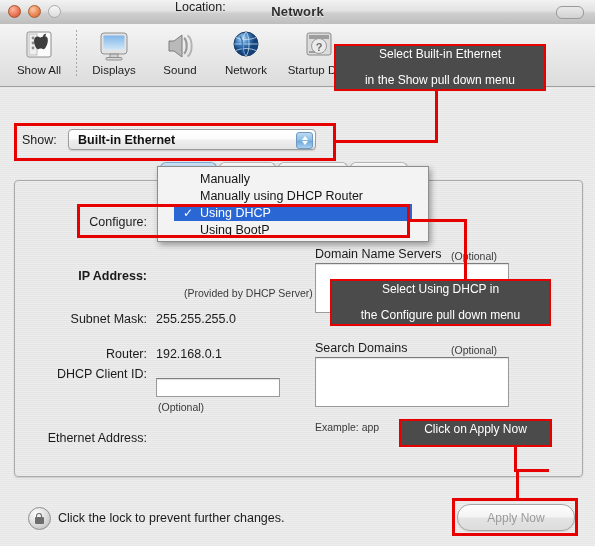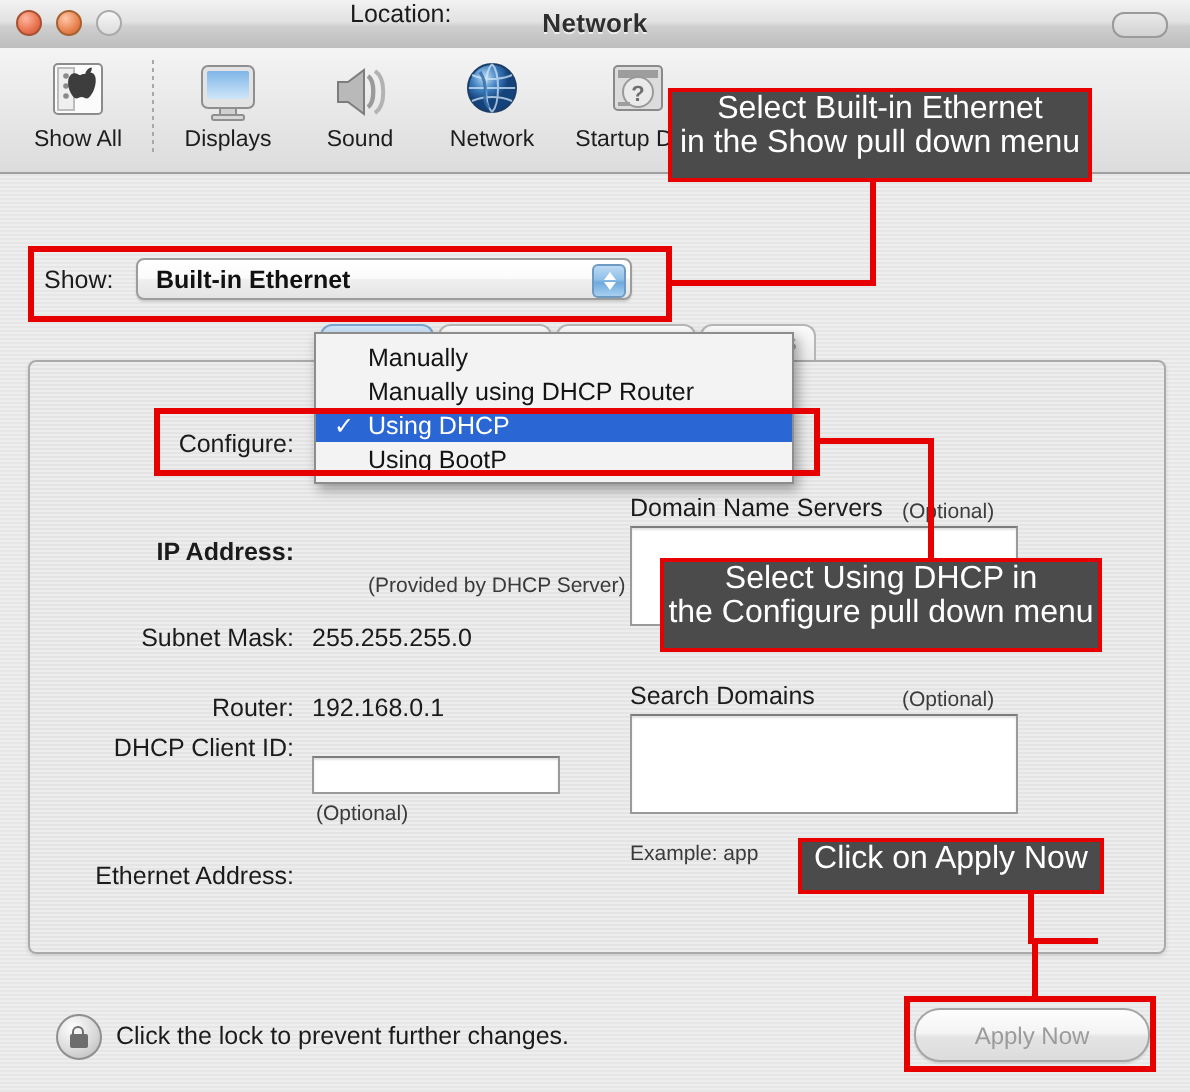--- a/index.html
+++ b/index.html
@@ -113,21 +113,21 @@
   }
 
   .sect-head{position:absolute;font-size:12.5px;color:#1b1b1b;}
   .sect-opt{position:absolute;font-size:10.5px;color:#3d3d3d;}
 
   
   .menu{
     position:absolute;left:157px;top:166px;width:238px;
     background:#f3f3f3;border:1px solid #8d8d8d;
     box-shadow:2px 3px 6px rgba(0,0,0,.35);
-    padding:3px 0;z-index:40;
+    padding:3px 16px;z-index:40;
   }
   .menu-item{
     height:17px;display:flex;align-items:center;
     font-size:12.5px;color:#141414;padding-left:26px;position:relative;
   }
   .menu-item.selected{background:#2a67d4;color:#ffffff;}
   .menu-check{position:absolute;left:9px;top:0;height:17px;display:flex;align-items:center;font-size:12px;color:#ffffff;}
 
   
   .lock{
@@ -144,22 +144,22 @@
     background:linear-gradient(to bottom,#fdfdfd 0%,#f4f4f4 46%,#e4e4e4 54%,#dcdcdc 100%);
     border:1px solid #a5a5a5;
     display:flex;align-items:center;justify-content:center;
     font-size:12px;color:#9b9b9b;
     box-shadow:0 1px 1px rgba(0,0,0,.10);
   }
 
   
   .callout{
     position:absolute;background:#4b4b4b;border:2px solid #e60000;
-    color:#ffffff;font-size:16px;line-height:17px;text-align:center;
-    display:flex;flex-direction:column;align-items:center;justify-content:flex-start;
+    color:#ffffff;font-size:12px;line-height:17px;text-align:center;
+    display:flex;flex-direction:column;align-items:center;justify-content:space-between;
     z-index:60;box-sizing:border-box;
   }
   .hl-box{
     position:absolute;border:3px solid #e60000;box-sizing:border-box;z-index:55;
     background:transparent;
   }
   .conn{position:absolute;background:#e60000;z-index:54;}
 </style>
 </head>
 <body>

